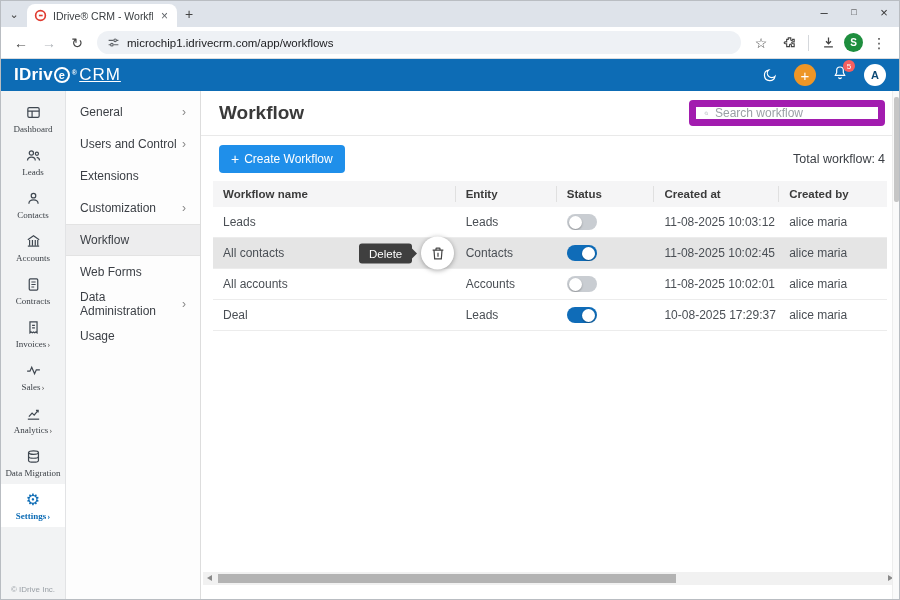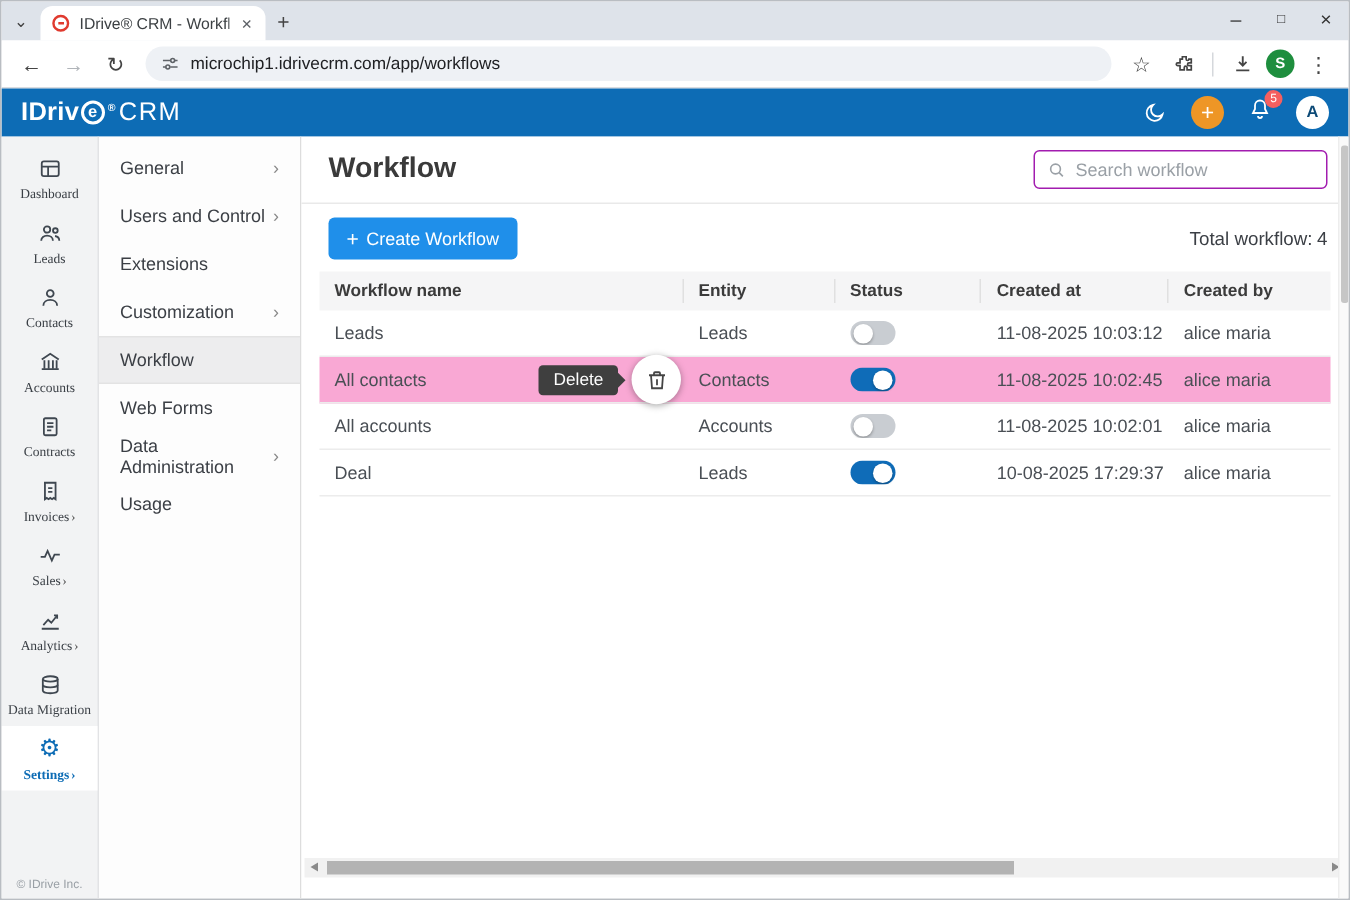--- a/index.html
+++ b/index.html
@@ -37,21 +37,21 @@
   .avatar-s { width:19px; height:19px; border-radius:50%; background:#1e8e3e; color:#fff;
               font-size:10px; font-weight:bold; display:flex; align-items:center; justify-content:center; cursor:pointer;}
 
   
   .appheader { height:32px; background:#0d6cb5; display:flex; align-items:center; padding:0 13px;
                color:#fff; flex:0 0 auto; }
   .logo { display:flex; align-items:center; font-size:17px; font-weight:bold; letter-spacing:.2px; cursor:pointer;}
   .logo .e-lock { display:inline-flex; width:16px; height:16px; border:2px solid #fff; border-radius:50%;
                   align-items:center; justify-content:center; font-size:11px; font-weight:bold; margin:0 1px; }
   .logo sup { font-size:7px; margin:-6px 2px 0 1px; }
-  .logo .crm { font-weight:400; letter-spacing:1px; }
+  .logo .crm { font-weight:400; letter-spacing:1px;text-decoration:underline; }
   .appheader-right { margin-left:auto; display:flex; align-items:center; gap:16px; }
   .hdr-icon { cursor:pointer; display:flex; align-items:center; }
   .plus-btn { width:22px; height:22px; border-radius:50%; background:#ee9626; color:#fff; font-size:15px;
               display:flex; align-items:center; justify-content:center; cursor:pointer; }
   .bell-wrap { position:relative; cursor:pointer; }
   .badge { position:absolute; top:-5px; right:-7px; background:#f55f5f; color:#fff; font-size:8px;
            min-width:12px; height:12px; border-radius:6px; display:flex; align-items:center; justify-content:center; padding:0 2px;}
   .avatar-a { width:22px; height:22px; border-radius:50%; background:#fff; color:#0d4a77; font-size:11px;
               font-weight:bold; display:flex; align-items:center; justify-content:center; cursor:pointer; }
 
@@ -71,41 +71,41 @@
 
   .submenu { width:135px; background:#fdfdfd; border-right:1px solid #ddd; padding-top:5px; flex:0 0 auto;}
   .sm-item { height:32px; display:flex; align-items:center; padding:0 14px; font-size:12px;
              color:#3b3f45; cursor:pointer; }
   .sm-item .chev { margin-left:auto; color:#888; font-size:12px; }
   .sm-item.on { background:#ededee; border-top:1px solid #e3e3e3; border-bottom:1px solid #e3e3e3; }
 
   .main { flex:1; background:#fff; display:flex; flex-direction:column; position:relative; }
   .main-top { height:45px; border-bottom:1px solid #e9e9e9; display:flex; align-items:center; flex:0 0 auto;}
   .page-title { margin-left:18px; font-size:19px; font-weight:bold; color:#3a3a3a; }
-  .searchbox { margin-left:auto; margin-right:14px; width:196px; height:26px; border:1px solid #a21caf;
+  .searchbox { margin-left:auto; margin-right:14px; width:196px; height:26px; border:7px solid #a21caf;
                border-radius:4px; display:flex; align-items:center; padding:0 8px; gap:6px; background:#fff;}
   .searchbox input { border:none; outline:none; flex:1; font-size:12px; color:#333;
                      font-family:"Liberation Sans", sans-serif; background:transparent; }
   .searchbox input::placeholder { color:#9aa0a6; }
 
   .toolbar { height:45px; display:flex; align-items:center; flex:0 0 auto; }
   .create-btn { margin-left:18px; background:#1f8fea; color:#fff; border:none; border-radius:4px;
                 font-size:12px; padding:6px 12px; cursor:pointer; display:flex; align-items:center; gap:5px;
                 font-family:"Liberation Sans", sans-serif; }
   .create-btn .plus { font-size:14px; font-weight:400; }
   .total { margin-left:auto; margin-right:14px; font-size:12.5px; color:#3b3f45; }
 
   .wtable { margin:0 12px; flex:0 0 auto; }
   .trow { display:grid; grid-template-columns:36% 15% 14.5% 18.5% 16%; align-items:center; position:relative; }
   .thead { background:#f5f5f6; height:26px; }
   .thead .cell { font-size:11.5px; font-weight:bold; color:#3b3b3b; border-right:1px solid #e0e0e0;
                  height:16px; display:flex; align-items:center; }
   .thead .cell:last-child { border-right:none; }
   .tbody-row { height:31px; border-bottom:1px solid #ececec; font-size:12px; color:#4a4f55; }
-  .tbody-row.on { background:#f9a8d4; }
+  .tbody-row.on { background:#e5e5e5; }
   .cell { padding:0 10px; overflow:hidden; white-space:nowrap; }
   .cell.first { padding-left:10px; }
 
   .switch { width:30px; height:16px; border-radius:9px; background:#c9cdd2; position:relative; cursor:pointer; }
   .switch .knob { width:13px; height:13px; border-radius:50%; background:#fff; position:absolute;
                   top:1.5px; left:2px; box-shadow:0 1px 2px rgba(0,0,0,.3); transition:left .1s; }
   .switch.on { background:#0f6cb8; }
   .switch.on .knob { left:15px; }
 
   .row-actions { position:absolute; left:146px; top:50%; transform:translateY(-50%); display:flex;

